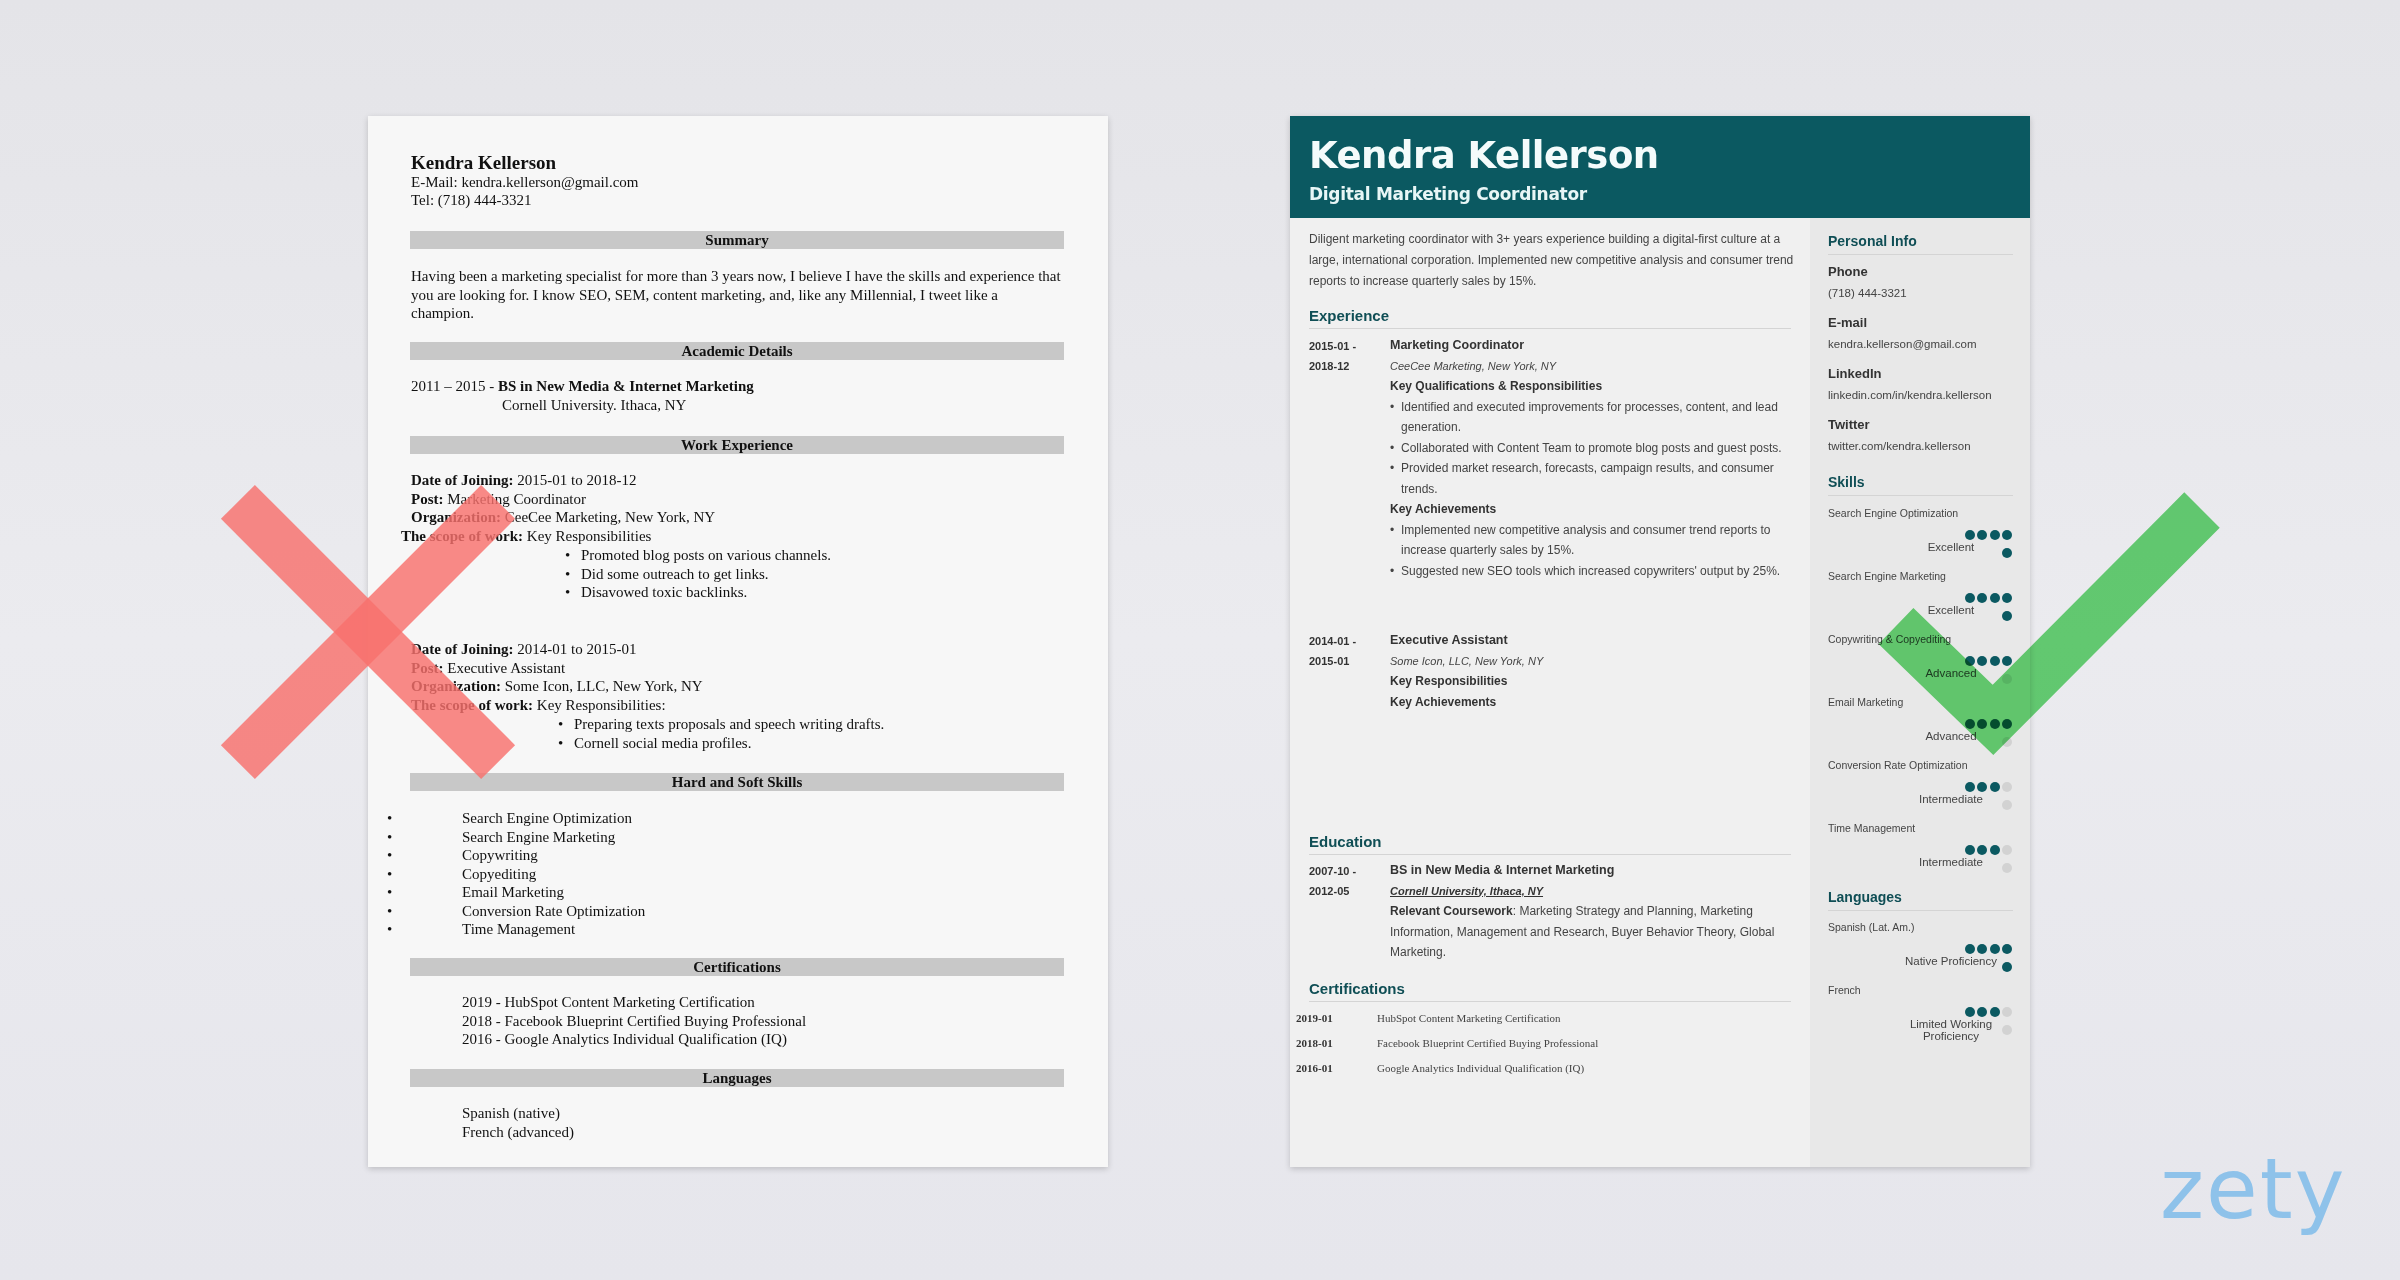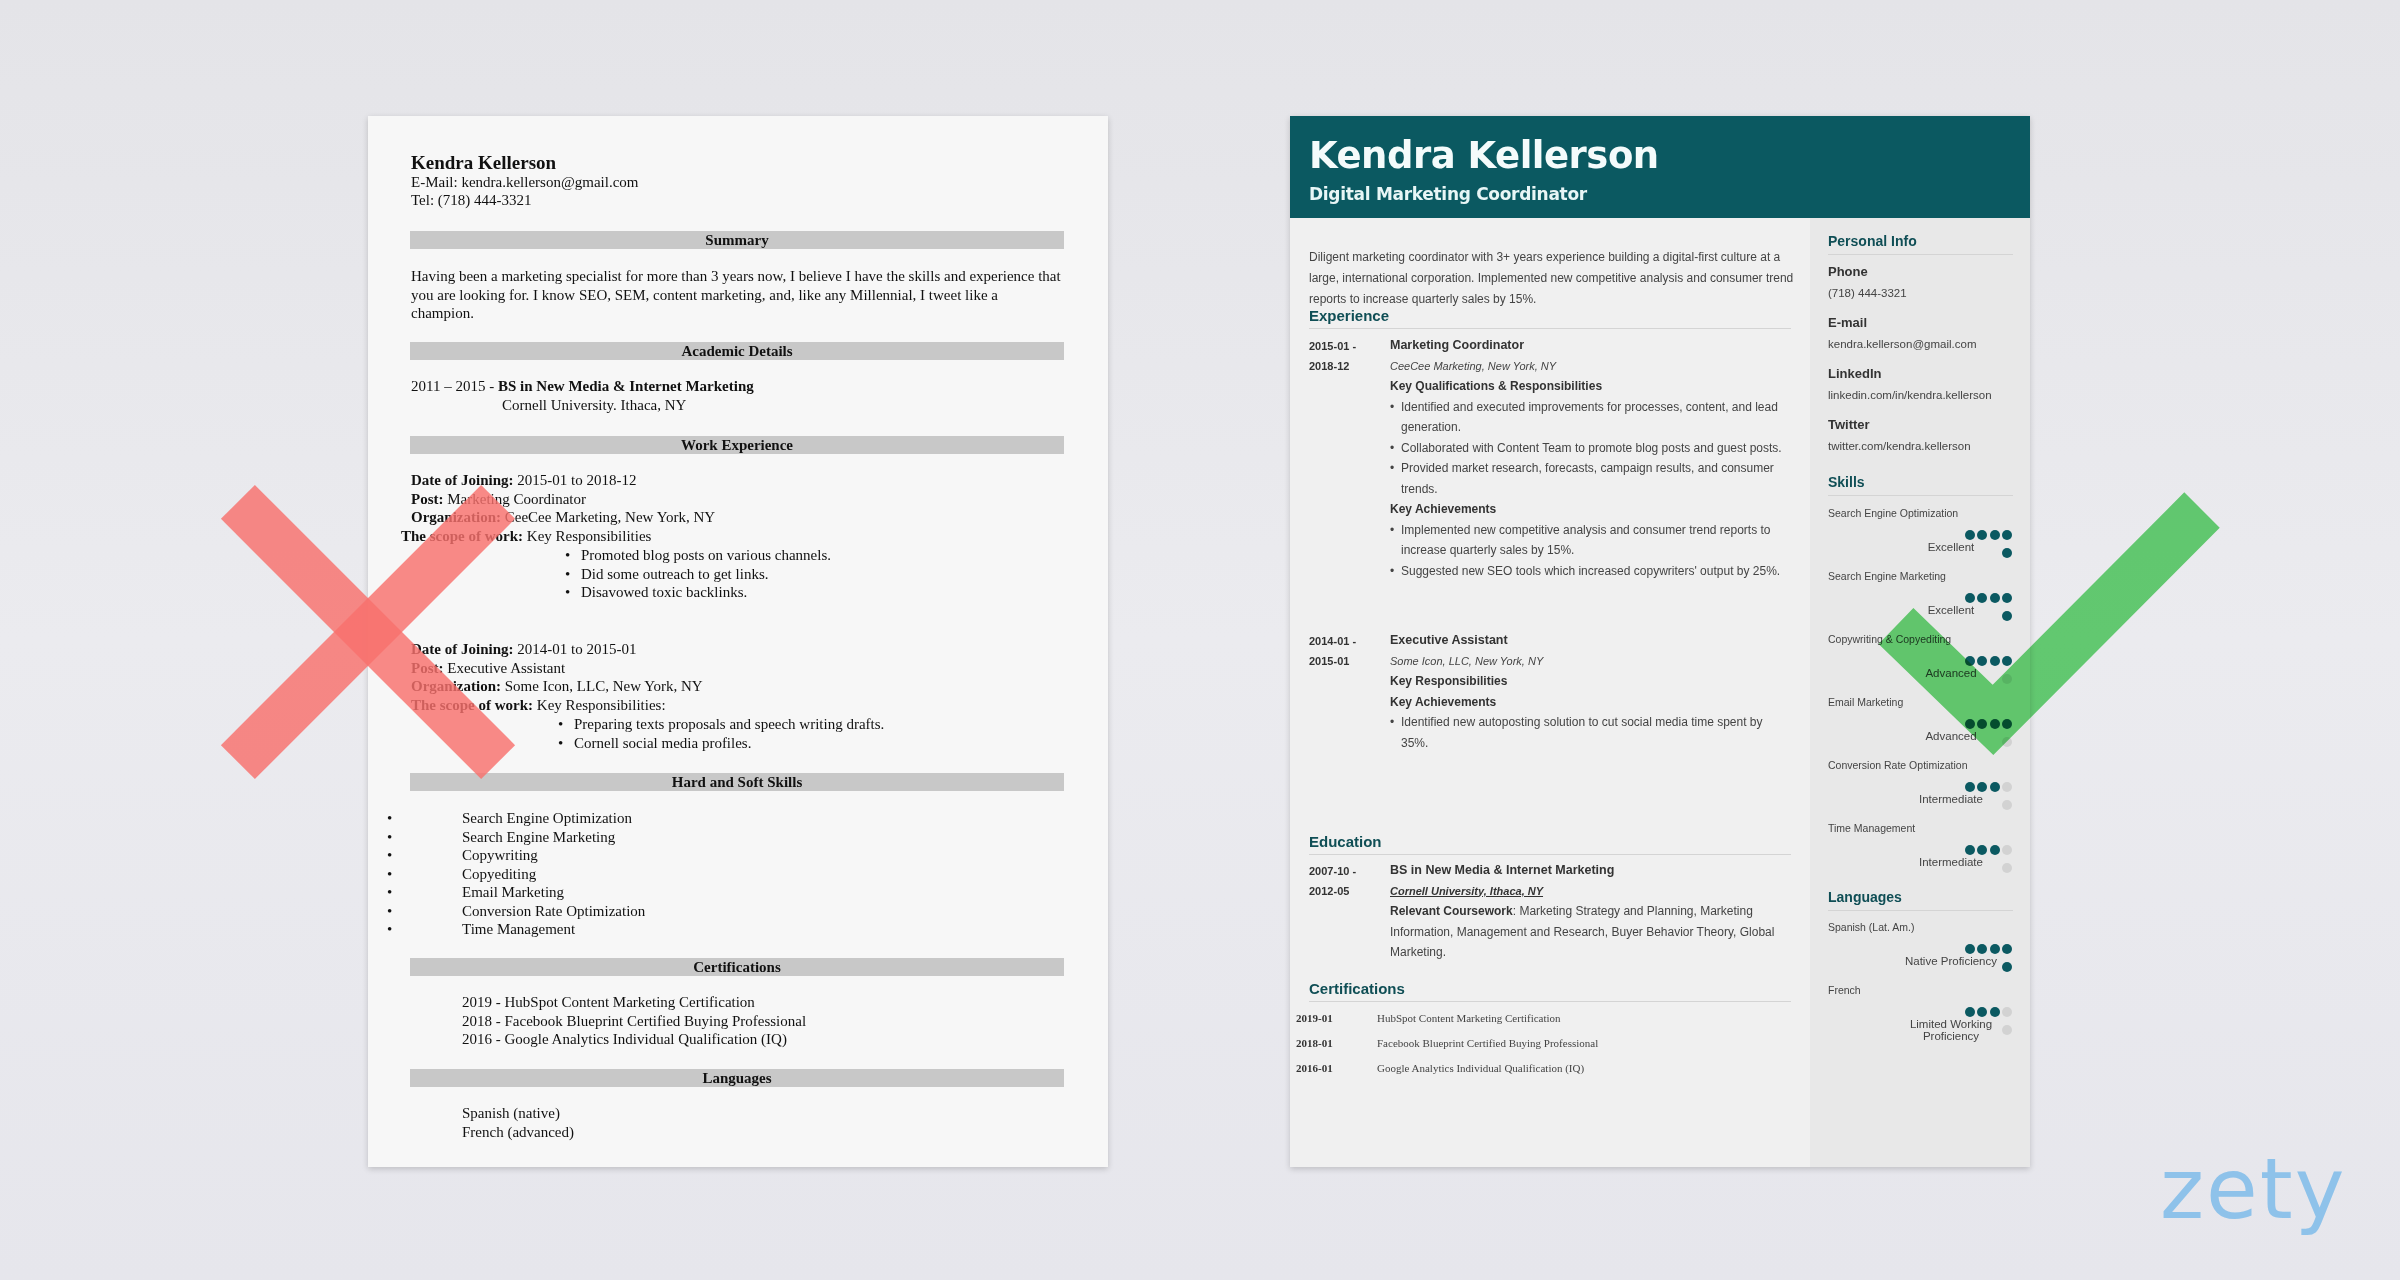--- a/index.html
+++ b/index.html
@@ -30,21 +30,21 @@
   
   .paper-right {
     position:absolute; left:1290px; top:116px; width:740px; height:1051px;
     background:#f0f0f0; box-shadow: 0 2px 6px rgba(0,0,0,0.18);
     color:#333;
   }
   .pr-header { position:absolute; left:0; top:0; width:740px; height:102px; background:#0b5961; }
   .pr-name { position:absolute; left:19px; top:18px; font-size:37px; font-weight:bold; color:#f4fbfb; font-family:"DejaVu Sans", sans-serif; letter-spacing:-0.5px; }
   .pr-title { position:absolute; left:19px; top:68px; font-size:17px; font-weight:bold; color:#e8f6f6; font-family:"DejaVu Sans", sans-serif; letter-spacing:-0.3px; }
   .pr-sidebar { position:absolute; left:520px; top:102px; width:220px; height:949px; background:#e8e8e8; }
-  .pr-summary { position:absolute; left:19px; top:113px; width:490px; font-size:12px; line-height:21px; color:#444;margin-top:18px; }
+  .pr-summary { position:absolute; left:19px; top:113px; width:490px; font-size:12px; line-height:21px; color:#444; }
   .pr-h { position:absolute; font-size:15px; font-weight:bold; color:#0f4e55; }
   .pr-rule { position:absolute; height:1px; background:#d4d4d4; }
   .pr-date { position:absolute; left:19px; font-size:11px; font-weight:bold; color:#333; line-height:20px; }
   .pr-job { position:absolute; left:100px; width:400px; font-size:12px; color:#444; line-height:20.5px; }
   .pr-job .jt { font-weight:bold; color:#333; font-size:12.5px; }
   .pr-job .co { font-style:italic; font-size:11px; }
   .pr-job .sub { font-weight:bold; color:#333; }
   .pr-job ul { margin:0; padding:0; list-style:none; }
   .pr-job li { position:relative; padding-left:11px; }
   .pr-job li:before { content:"•"; position:absolute; left:0; top:0; }
@@ -162,23 +162,20 @@
 
   <div class="pr-date" style="top:515px">
     <div>2014-01 -</div>
     <div>2015-01</div>
   </div>
   <div class="pr-job" style="top:514px">
     <div class="jt">Executive Assistant</div>
     <div class="co">Some Icon, LLC, New York, NY</div>
     <div class="sub">Key Responsibilities</div>
     <div class="sub">Key Achievements</div>
-    <ul>
-      <li>Identified new autoposting solution to cut social media time spent by 35%.</li>
-    </ul>
   </div>
 
   <div class="pr-h" style="left:19px; top:717px">Education</div>
   <div class="pr-rule" style="left:19px; top:738px; width:482px"></div>
   <div class="pr-date" style="top:745px">
     <div>2007-10 -</div>
     <div>2012-05</div>
   </div>
   <div class="pr-job" style="top:744px">
     <div class="jt">BS in New Media &amp; Internet Marketing</div>

